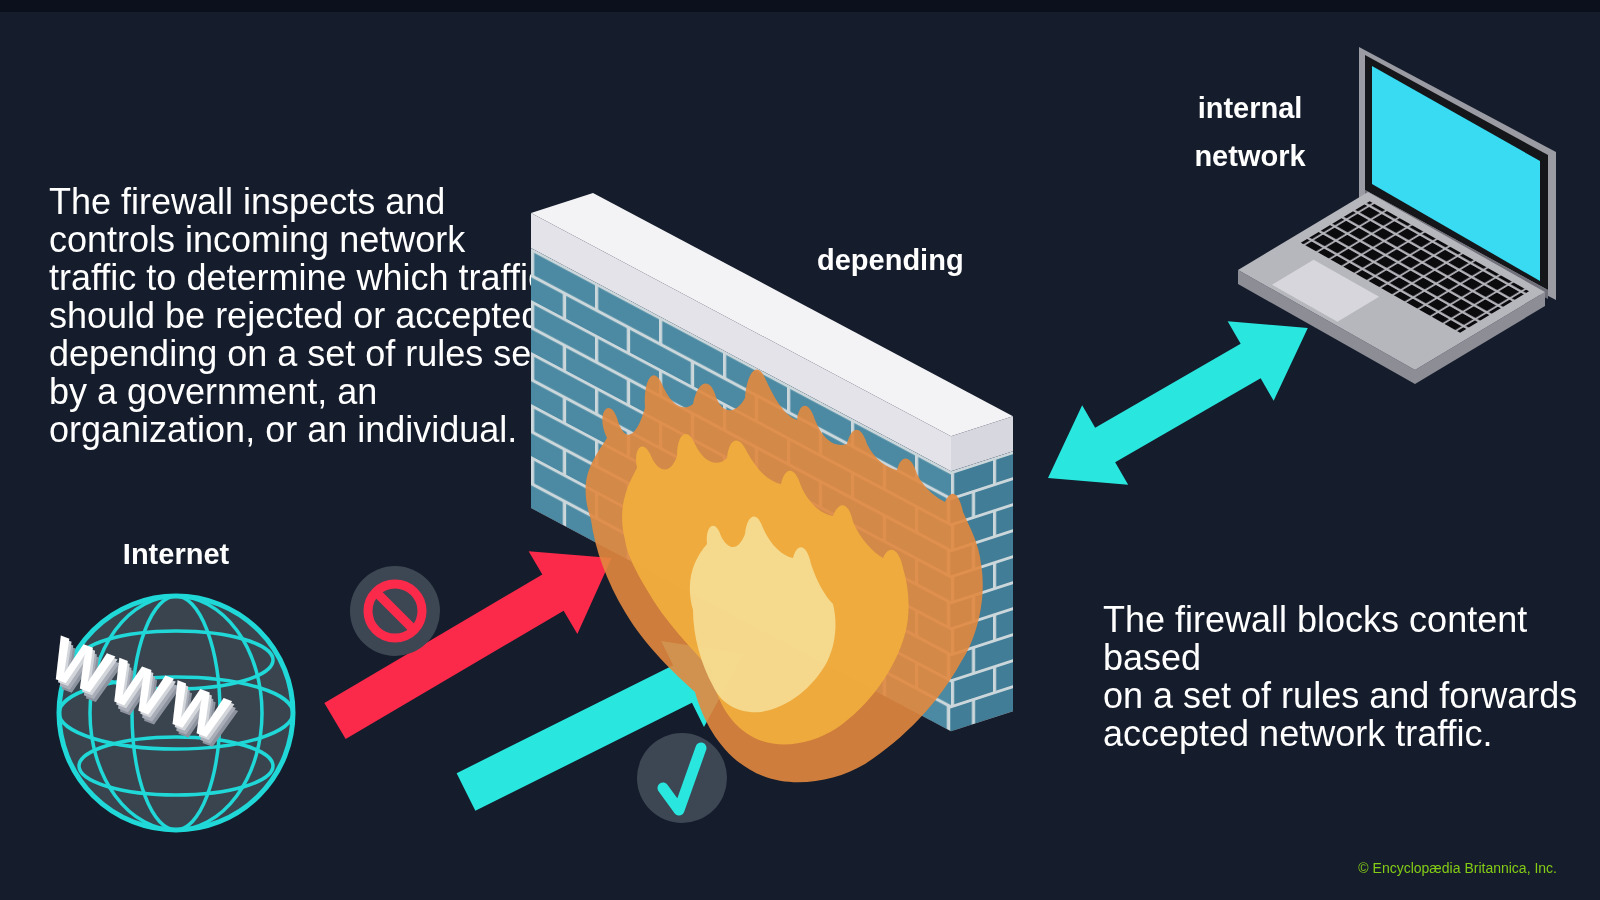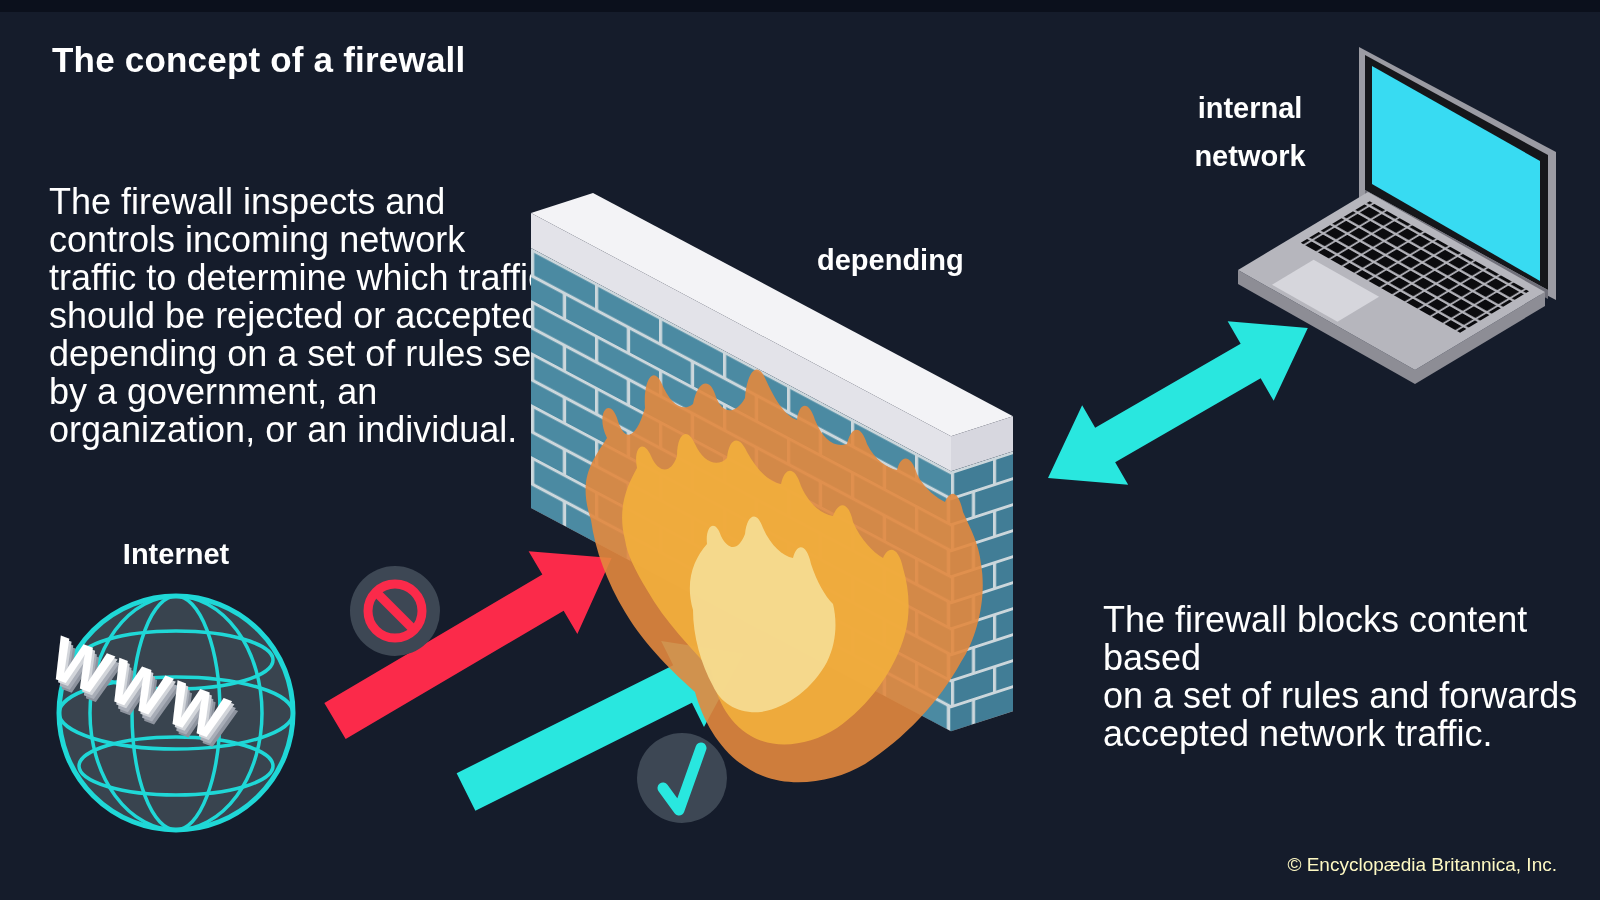--- a/index.html
+++ b/index.html
@@ -11,37 +11,36 @@
   .abs { position:absolute; }
   .top-strip { left:0; top:0; width:1600px; height:12px; background:#0b101c; }
   .title { left:52px; top:40px; font-size:35px; font-weight:bold; letter-spacing:0.2px; }
   .para { font-size:36px; line-height:38px; white-space:pre-line; font-weight:400; }
   .para-left { left:49px; top:183px; width:520px; }
   .para-right { left:1072px; top:601px; width:520px;margin-left:31px; }
   .lbl { font-weight:bold; font-size:29px; }
   .lbl-internet { left:40px; top:538px; width:272px; text-align:center; }
   .lbl-firewall { left:817px; top:244px; }
   .lbl-internal { left:1130px; top:84px; width:240px; text-align:center; line-height:48px; white-space:pre-line; }
-  .copyright { right:43px; bottom:24px; font-size:19px; font-weight:400; color:#fef9c3; }
+  .copyright { right:43px; bottom:24px; font-size:14px; font-weight:400; color:#84cc16; }
   .www {
     left:66px; top:622px; width:240px;
     font-size:62px; font-weight:bold; letter-spacing:4px; color:#ffffff;
     transform:rotate(21deg); transform-origin:left top;
     text-shadow:3px 2px 0 #d2d5da, 6px 5px 0 #a8adb7, 9px 7px 0 #8d939e;
   }
   svg { display:block; overflow:visible; }
 </style>
 </head>
 <body>
 
 <div class="canvas">
 
   <div class="abs top-strip"></div>
 
-  <div class="abs title">The concept of a firewall</div>
 
   <div class="abs para para-left">The firewall inspects and
 controls incoming network
 traffic to determine which traffic
 should be rejected or accepted
 depending on a set of rules set
 by a government, an
 organization, or an individual.</div>
 
   <div class="abs lbl lbl-internet">Internet</div>

